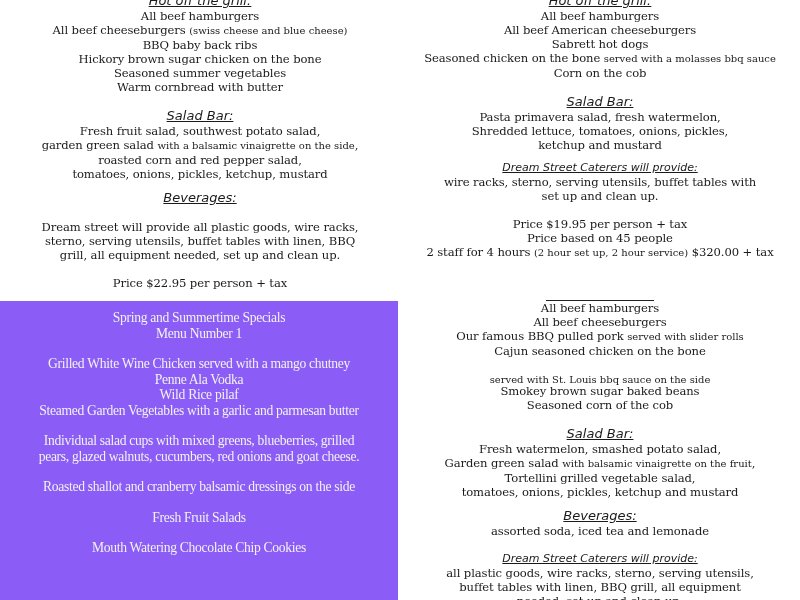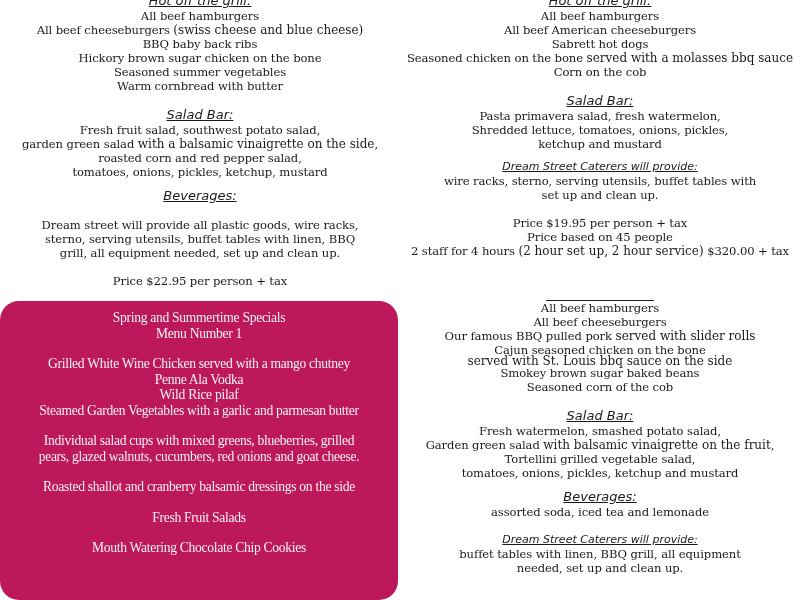--- a/index.html
+++ b/index.html
@@ -1,37 +1,37 @@
 <!DOCTYPE html>
 <html><head>
 <meta charset="utf-8">
 <style>
   * { margin: 0; padding: 0; box-sizing: border-box; }
   html, body { width: 800px; height: 600px; overflow: hidden; background: #ffffff; }
   body { position: relative; font-family: "DejaVu Serif", serif; color: #1a1a1a; }
 
   .panel { position: absolute; overflow: hidden; text-align: center; }
   .line { font-size: 11.6px; line-height: 14px; white-space: nowrap; letter-spacing: -0.1px; }
-  .small { font-size: 12px; letter-spacing: 0; }
+  .small { font-size: 10px; letter-spacing: 0; margin-top: 17px; }
   .heading { font-family: "DejaVu Sans", sans-serif; font-style: italic; text-decoration: underline;
              font-size: 13px; line-height: 16px; }
   .subheading { font-family: "DejaVu Sans", sans-serif; font-style: italic; text-decoration: underline;
              font-size: 11px; line-height: 14px; }
   .gap { height: 14px; }
   .gap-sm { height: 9px; }
 
   
   #p-tl { left: 0; top: -7px; width: 400px; height: 308px; }
   
   #p-tr { left: 400px; top: -7px; width: 400px; height: 290px; }
   
   #p-br { left: 400px; top: 286px; width: 400px; height: 314px; }
   
-  #p-bl { left: 0; top: 301px; width: 398px; height: 299px; background: #be185d; color: #f2f2f2;
-          font-family: "Liberation Serif", serif; border-radius: 19px; }
+  #p-bl { left: 0; top: 301px; width: 398px; height: 299px; background: #8b5cf6; color: #f2f2f2;
+          font-family: "Liberation Serif", serif; }
   #p-bl .line { font-size: 13.6px; line-height: 15.5px; letter-spacing: -0.3px; }
   #p-bl .gap { height: 15px; }
   .rule { width: 108px; height: 1px; background: #222; margin: 14px auto 0; }
 </style>
 </head>
 <body>
 
 <section class="panel" id="p-tl">
   <div class="heading">Hot off the grill:</div>
   <div class="line"><span>All beef hamburgers</span></div>
@@ -91,20 +91,21 @@
   <div class="heading">Salad Bar:</div>
   <div class="line"><span>Fresh watermelon, smashed potato salad,</span></div>
   <div class="line"><span>Garden green salad</span> <span class="small">with balsamic vinaigrette on the fruit</span><span>,</span></div>
   <div class="line"><span>Tortellini grilled vegetable salad,</span></div>
   <div class="line"><span>tomatoes, onions, pickles, ketchup and mustard</span></div>
   <div class="gap-sm"></div>
   <div class="heading">Beverages:</div>
   <div class="line">assorted soda, iced tea and lemonade</div>
   <div class="gap"></div>
   <div class="subheading">Dream Street Caterers will provide:</div>
+  <div class="line">all plastic goods, wire racks, sterno, serving utensils,</div>
   <div class="line">buffet tables with linen, BBQ grill, all equipment</div>
   <div class="line">needed, set up and clean up.</div>
 </section>
 
 <section class="panel" id="p-bl">
   <div style="height:9px"></div>
   <div class="line">Spring and Summertime Specials</div>
   <div class="line">Menu Number 1</div>
   <div class="gap"></div>
   <div class="line">Grilled White Wine Chicken served with a mango chutney</div>

